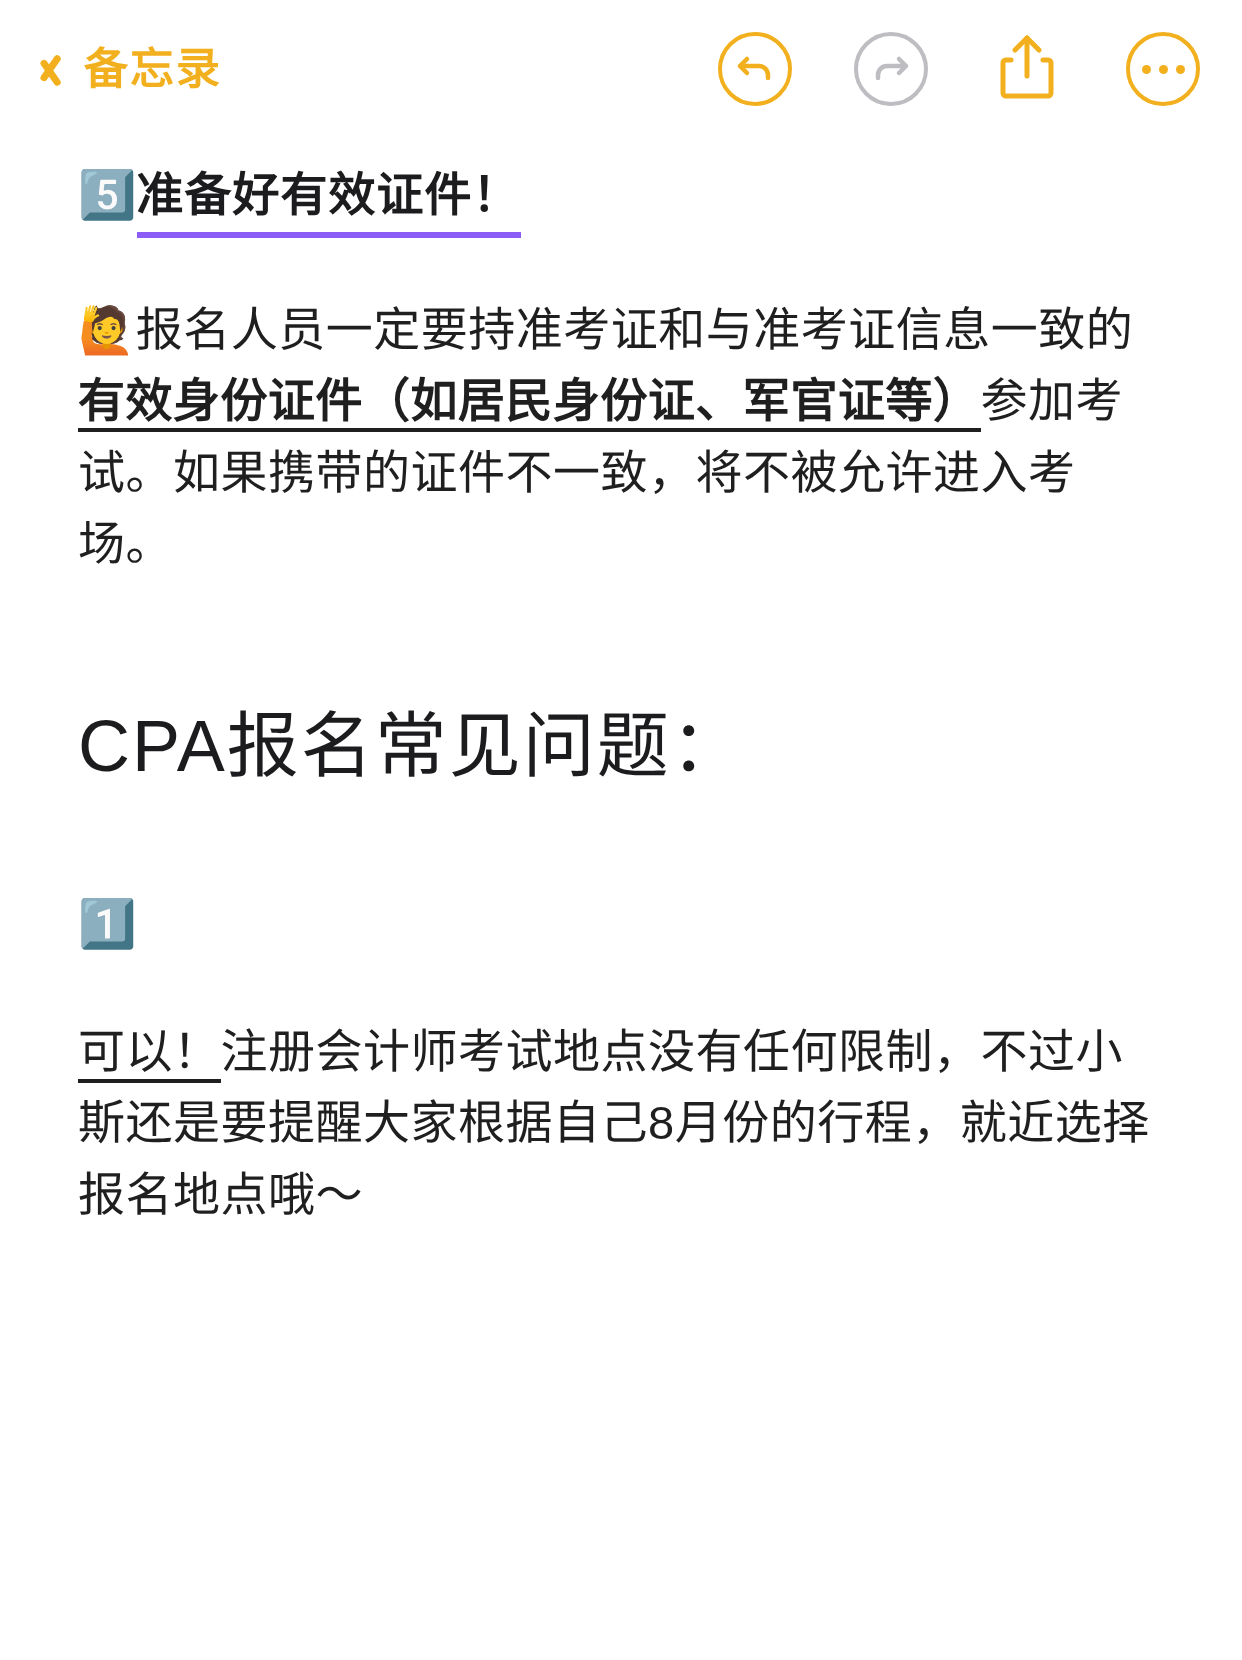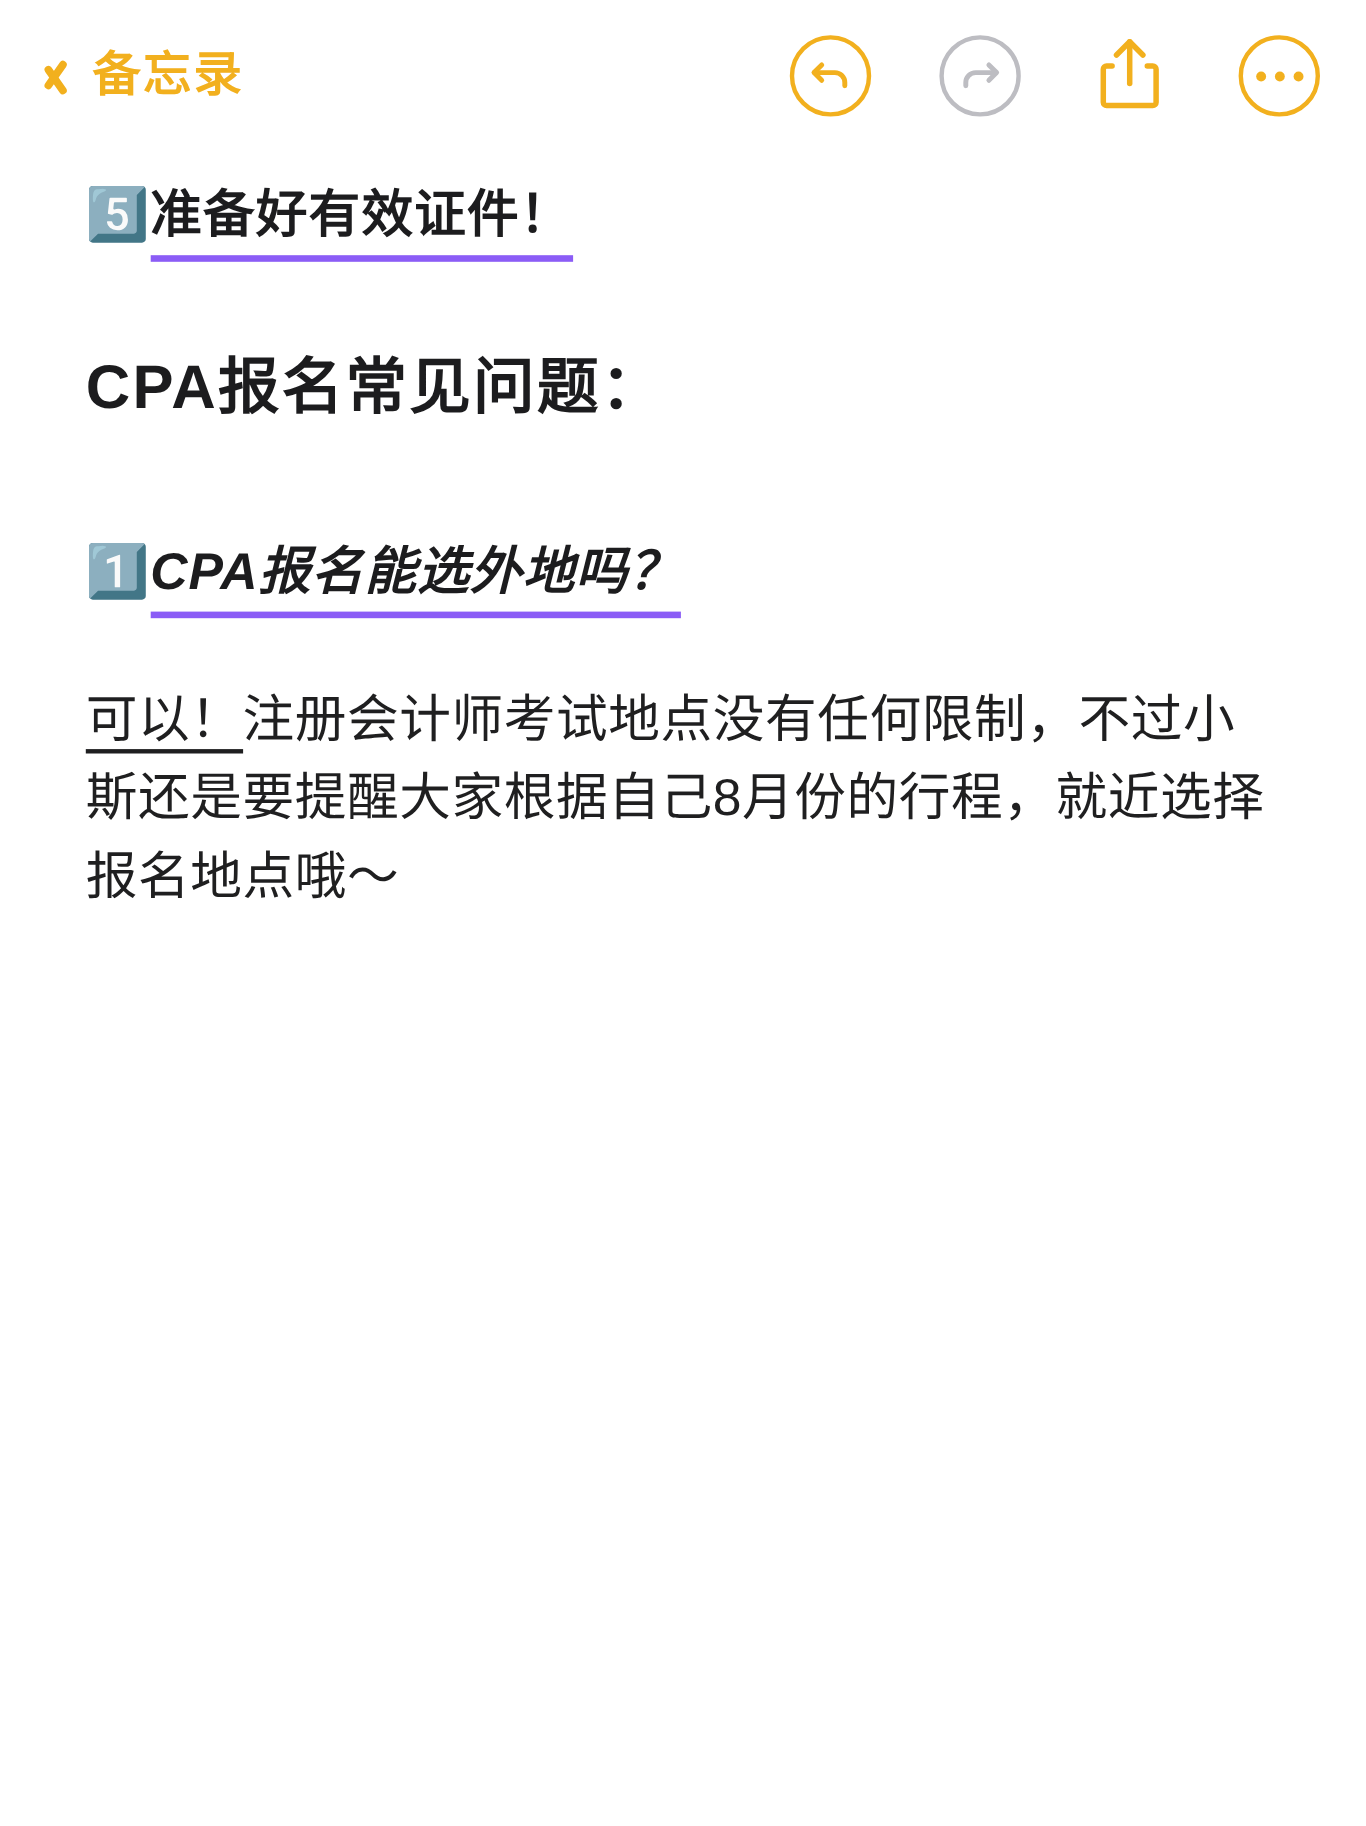--- a/index.html
+++ b/index.html
@@ -137,24 +137,24 @@
     font-weight: 700;
     line-height: 1.5;
     border-bottom: 6px solid #8b5cf6;
     padding-bottom: 1px;
     letter-spacing: 1px;
   }
   .heading-text.italic {
     font-style: italic;
   }
   .big-title {
-    font-size: 56px;
-    font-weight: 700;
+    font-size: 72px;
+    font-weight: 400;
     letter-spacing: 2px;
-    margin: 78px 0 96px 0;
+    margin: 120px 0 96px 0;
     line-height: 1.3;
   }
   .u {
     border-bottom: 4px solid #1f1f20;
     font-weight: 700;
     padding-bottom: 1px;
   }
   .u-plain {
     border-bottom: 4px solid #1f1f20;
     padding-bottom: 1px;
@@ -213,26 +213,28 @@
   </div>
 </div>
 
 <div class="note">
 
   <div class="heading-row">
     <span class="emoji-num">5️⃣</span>
     <span class="heading-text">准备好有效证件！</span>
   </div>
 
+  <p class="para">
+    <span class="emoji-inline">🙋</span><span>报名人员一定要持准考证和与准考证信息一致的</span><span class="u">有效身份证件（如居民身份证、军官证等）</span><span>参加考试。如果携带的证件不一致，将不被允许进入考场。</span>
+  </p>
 
   <div class="big-title">CPA报名常见问题：</div>
 
   <div class="heading-row">
     <span class="emoji-num">1️⃣</span>
-    <span class="heading-text italic">CPA报名能选外地吗？</span>
   </div>
 
   <p class="para">
     <span class="u-plain">可以！</span><span>注册会计师考试地点没有任何限制，不过小斯还是要提醒大家根据自己8月份的行程，就近选择报名地点哦～</span>
   </p>
 
   <div class="gap-lg"></div>
 </div>
 
 </body></html>

